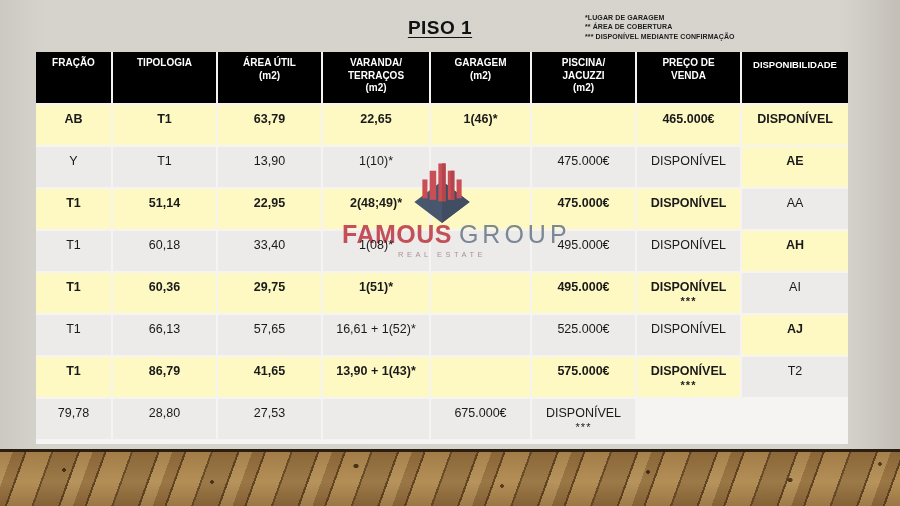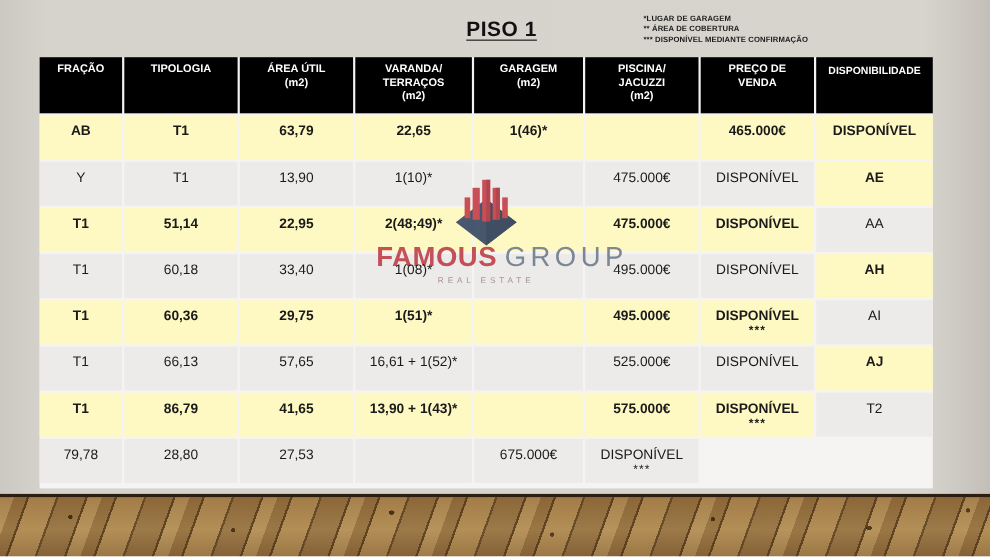--- a/index.html
+++ b/index.html
@@ -1,20 +1,20 @@
 <!DOCTYPE html>
 <html><head>
 <meta charset="utf-8">
 <style>
   html,body{margin:0;padding:0;}
   body{width:900px;height:506px;font-family:"Liberation Sans",sans-serif;}
   .slide{position:relative;width:900px;height:506px;overflow:hidden;
     background:linear-gradient(90deg,#ccc8c2 0,#d6d3cd 45px,#d7d4ce 840px,#c3bfb8 100%);}
   
-  .title{position:absolute;left:16px;top:17px;width:880px;text-align:center;
+  .title{position:absolute;left:0;top:17px;width:880px;text-align:center;
     font-size:19px;font-weight:bold;color:#111;letter-spacing:.5px;}
   .title span{text-decoration:underline;text-underline-offset:3px;}
   
   .legend{position:absolute;left:585px;top:13px;font-size:7px;line-height:1.35;
     color:#1c1c1c;font-weight:bold;letter-spacing:.1px;}
   .legend div{white-space:nowrap;}
   
   .grid{position:absolute;left:36px;top:52px;width:812px;
     display:grid;grid-template-columns:75px 103px 103px 106px 99px 103px 103px 106px;
     grid-template-rows:51px repeat(8,40px);gap:2px;background:#f5f4f2;

